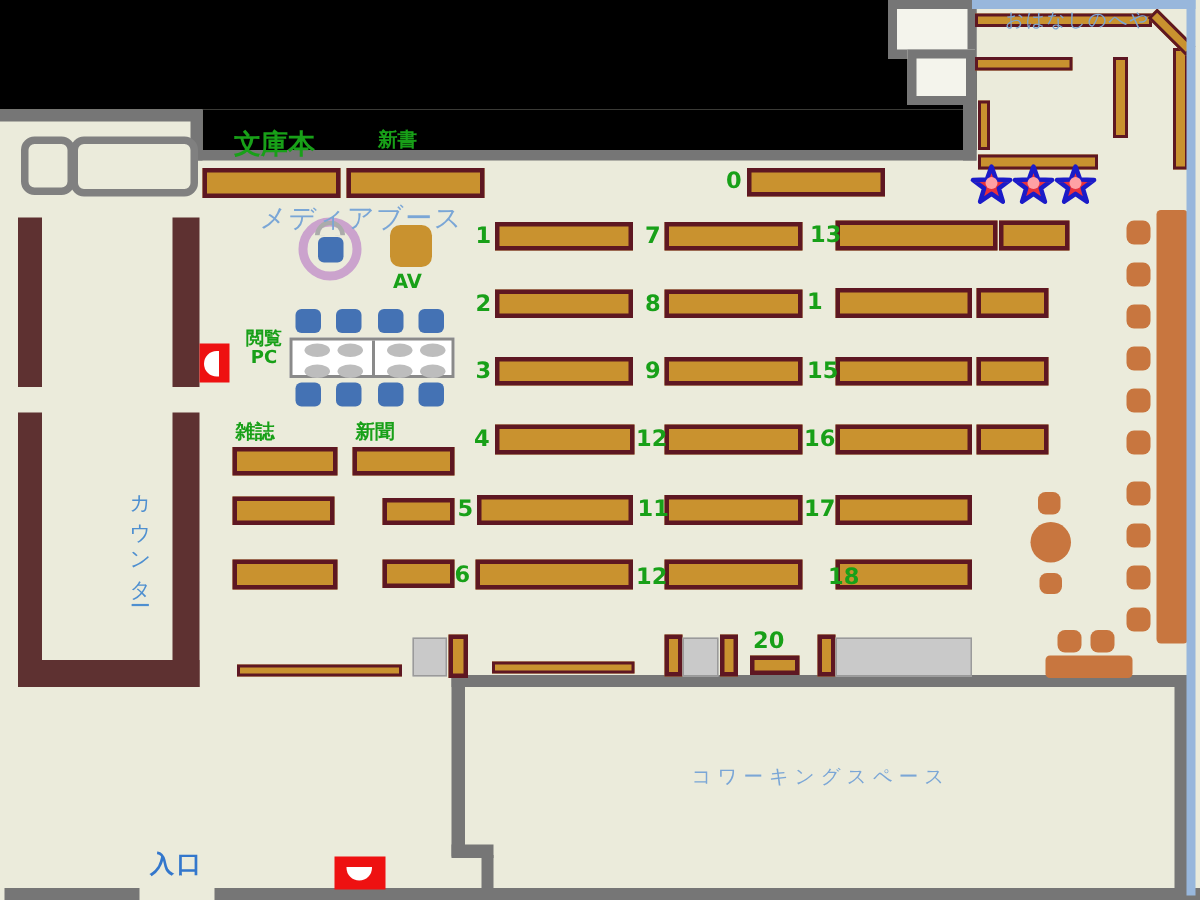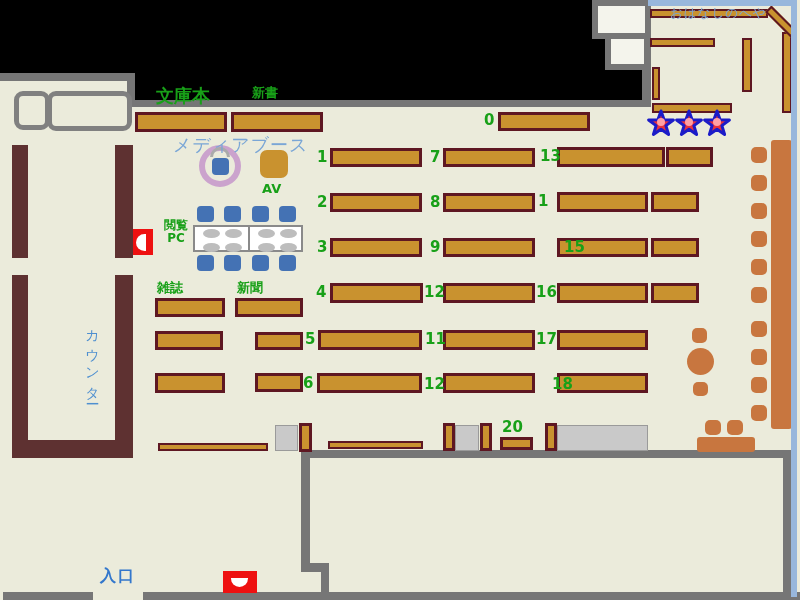--- a/index.html
+++ b/index.html
@@ -183,35 +183,36 @@
     </svg>
     <span class="num" style="left: 484px; top: 110px;">0</span>
     <span class="num" style="left: 317px; top: 147px;">1</span>
     <span class="num" style="left: 430px; top: 147px;">7</span>
     <span class="num" style="left: 540px; top: 146px;">13</span>
     <span class="num" style="left: 317px; top: 192px;">2</span>
     <span class="num" style="left: 430px; top: 192px;">8</span>
     <span class="num" style="left: 538px; top: 191px;">1</span>
     <span class="num" style="left: 317px; top: 237px;">3</span>
     <span class="num" style="left: 430px; top: 237px;">9</span>
-    <span class="num" style="left: 564px; top: 237px;">15</span>
+    <span class="num" style="left: 538px; top: 237px;">15</span>
     <span class="num" style="left: 316px; top: 282px;">4</span>
     <span class="num" style="left: 424px; top: 282px;">12</span>
     <span class="num" style="left: 536px; top: 282px;">16</span>
     <span class="num" style="left: 305px; top: 329px;">5</span>
     <span class="num" style="left: 425px; top: 329px;">11</span>
     <span class="num" style="left: 536px; top: 329px;">17</span>
     <span class="num" style="left: 303px; top: 373px;">6</span>
     <span class="num" style="left: 424px; top: 374px;">12</span>
     <span class="num" style="left: 552px; top: 374px;">18</span>
     <span class="num" style="left: 502px; top: 417px;">20</span>
     <div class="lbl" id="lbl-bunkobon">文庫本</div>
     <div class="lbl" id="lbl-shinsho">新書</div>
     <div class="lbl" id="lbl-media-booth">メディアブース</div>
     <div class="lbl" id="lbl-av">AV</div>
     <div class="lbl" id="lbl-etsuran-pc">閲覧
 PC</div>
     <div class="lbl" id="lbl-zasshi">雑誌</div>
     <div class="lbl" id="lbl-shinbun">新聞</div>
     <div class="lbl" id="lbl-counter">カウンター</div>
     <div class="lbl" id="lbl-entrance">入口</div>
+    <div class="lbl" id="lbl-coworking">コワーキングスペース</div>
     <div class="lbl" id="lbl-ohanashi">おはなしのへや</div>
   </div>
 
 </body></html>

